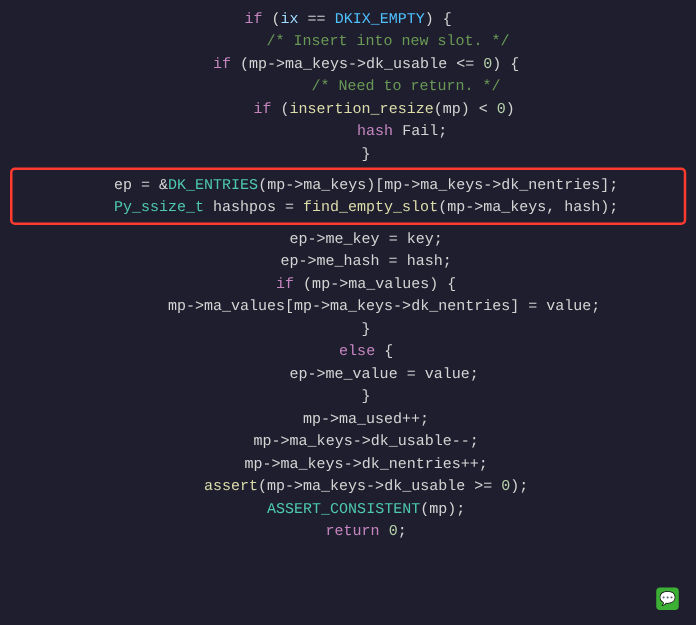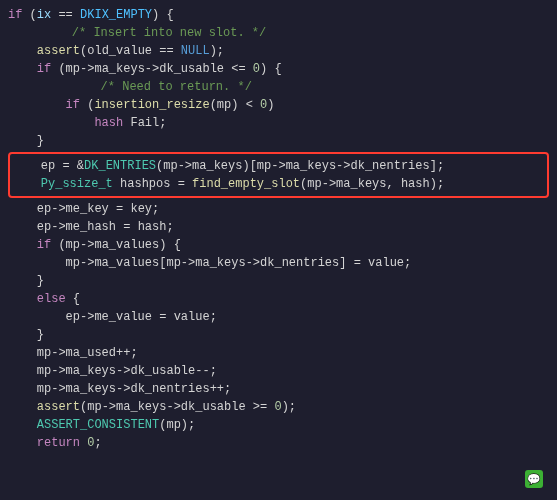--- a/index.html
+++ b/index.html
@@ -8,21 +8,21 @@
     font-family: Consolas, 'Courier New', monospace;
     font-size: 12px;
     line-height: 1.5;
     color: #d4d4d4;
     width: 557px;
     height: 500px;
     overflow: hidden;
     padding: 6px 8px;
     position: relative;
   }
-  .line { white-space: pre; }
+  .line { white-space: pre; text-align: center; }
   .kw { color: #c586c0; }
   .ctrl { color: #569cd6; }
   .cmt { color: #6a9955; margin-left: 35px; }
   .fn { color: #dcdcaa; }
   .mac { color: #4ec9b0; }
   .num { color: #b5cea8; }
   .const { color: #4fc1ff; }
   .id { color: #9cdcfe; }
   .highlight-box {
     border: 2px solid #ff3b30;
@@ -52,21 +52,20 @@
     color: #fff;
     font-size: 11px;
   }
 </style>
 </head>
 <body>
 
 <div>
 <div class="line"><span class="kw">if</span> (<span class="id">ix</span><span> == </span><span class="const">DKIX_EMPTY</span><span>) {</span></div>
 <div class="line">    <span class="cmt">/* Insert into new slot. */</span></div>
-<div class="line">    <span class="fn">assert</span><span>(old_value == </span><span class="ctrl">NULL</span><span>);</span></div>
 <div class="line">    <span class="kw">if</span><span> (mp-&gt;ma_keys-&gt;dk_usable &lt;= </span><span class="num">0</span><span>) {</span></div>
 <div class="line">        <span class="cmt">/* Need to return. */</span></div>
 <div class="line">        <span class="kw">if</span><span> (</span><span class="fn">insertion_resize</span><span>(mp) &lt; </span><span class="num">0</span><span>)</span></div>
 <div class="line">            <span class="kw">hash</span><span> Fail;</span></div>
 <div class="line">    <span>}</span></div>
 
 <div class="highlight-box">
 <div class="line">    <span>ep = &amp;</span><span class="mac">DK_ENTRIES</span><span>(mp-&gt;ma_keys)[mp-&gt;ma_keys-&gt;dk_nentries];</span></div>
 <div class="line">    <span class="mac">Py_ssize_t</span><span> hashpos = </span><span class="fn">find_empty_slot</span><span>(mp-&gt;ma_keys, hash);</span></div>
 </div>

